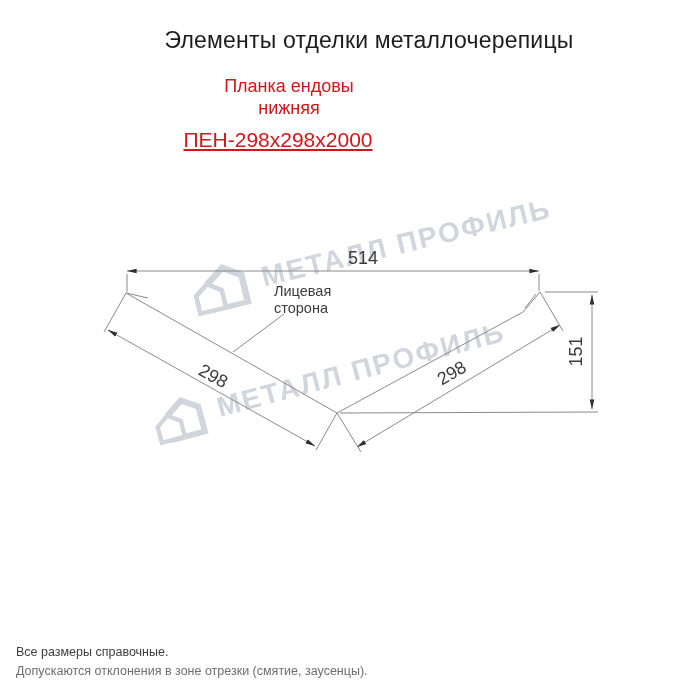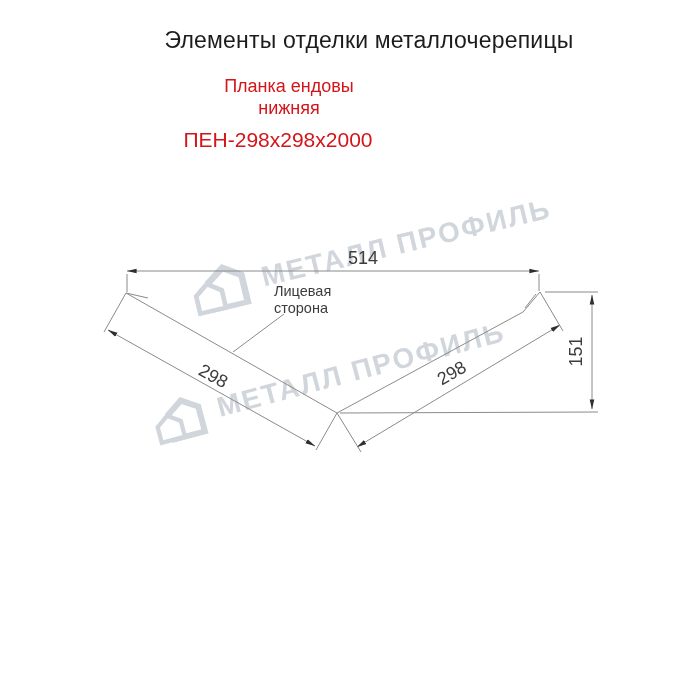--- a/index.html
+++ b/index.html
@@ -3,21 +3,21 @@
 <meta charset="utf-8">
 <style>
   html,body{margin:0;padding:0;background:#fff;}
   .canvas{position:relative;width:700px;height:700px;background:#fff;overflow:hidden;
           font-family:"Liberation Sans","DejaVu Sans",sans-serif;}
   .abs{position:absolute;}
 
   
   .title{left:0;top:27px;width:700px;text-align:center;font-size:23px;letter-spacing:.2px;padding-left:19px;}
   .subtitle{left:0;top:75px;width:578px;text-align:center;font-size:18px;line-height:22px;white-space:pre-line;}
-  .code{left:0;top:128px;width:556px;text-align:center;font-size:21px;}
+  .code{left:0;top:128px;width:556px;text-align:center;font-size:21px;text-decoration:underline;}
 
   
   .wm{display:flex;align-items:center;gap:8px;opacity:.85;z-index:1;}
   .wm-text{font-size:28px;font-weight:bold;letter-spacing:2px;white-space:nowrap;}
   .wm1{left:190px;top:272px;transform:rotate(-13.5deg);transform-origin:left center;}
   .wm2{left:152px;top:404px;transform:rotate(-15deg);transform-origin:left center;}
   .wm svg{display:block;}
 
   
   .drawing{left:0;top:0;z-index:2;}
@@ -106,13 +106,15 @@
 нижняя</div>
   <div class="abs code" style="color: rgb(212, 21, 26);">ПЕН-298х298х2000</div>
 
   <div class="abs dim dim514">514</div>
   <div class="abs dim dim298l">298</div>
   <div class="abs dim dim298r">298</div>
   <div class="abs dim dim151">151</div>
   <div class="abs facelabel">Лицевая
 сторона</div>
 
+  <div class="abs note note1" style="color: rgb(62, 62, 62);">Все размеры справочные.</div>
+  <div class="abs note note2" style="color: rgb(110, 110, 110);">Допускаются отклонения в зоне отрезки (смятие, заусенцы).</div>
 </div>
 
 </body></html>

